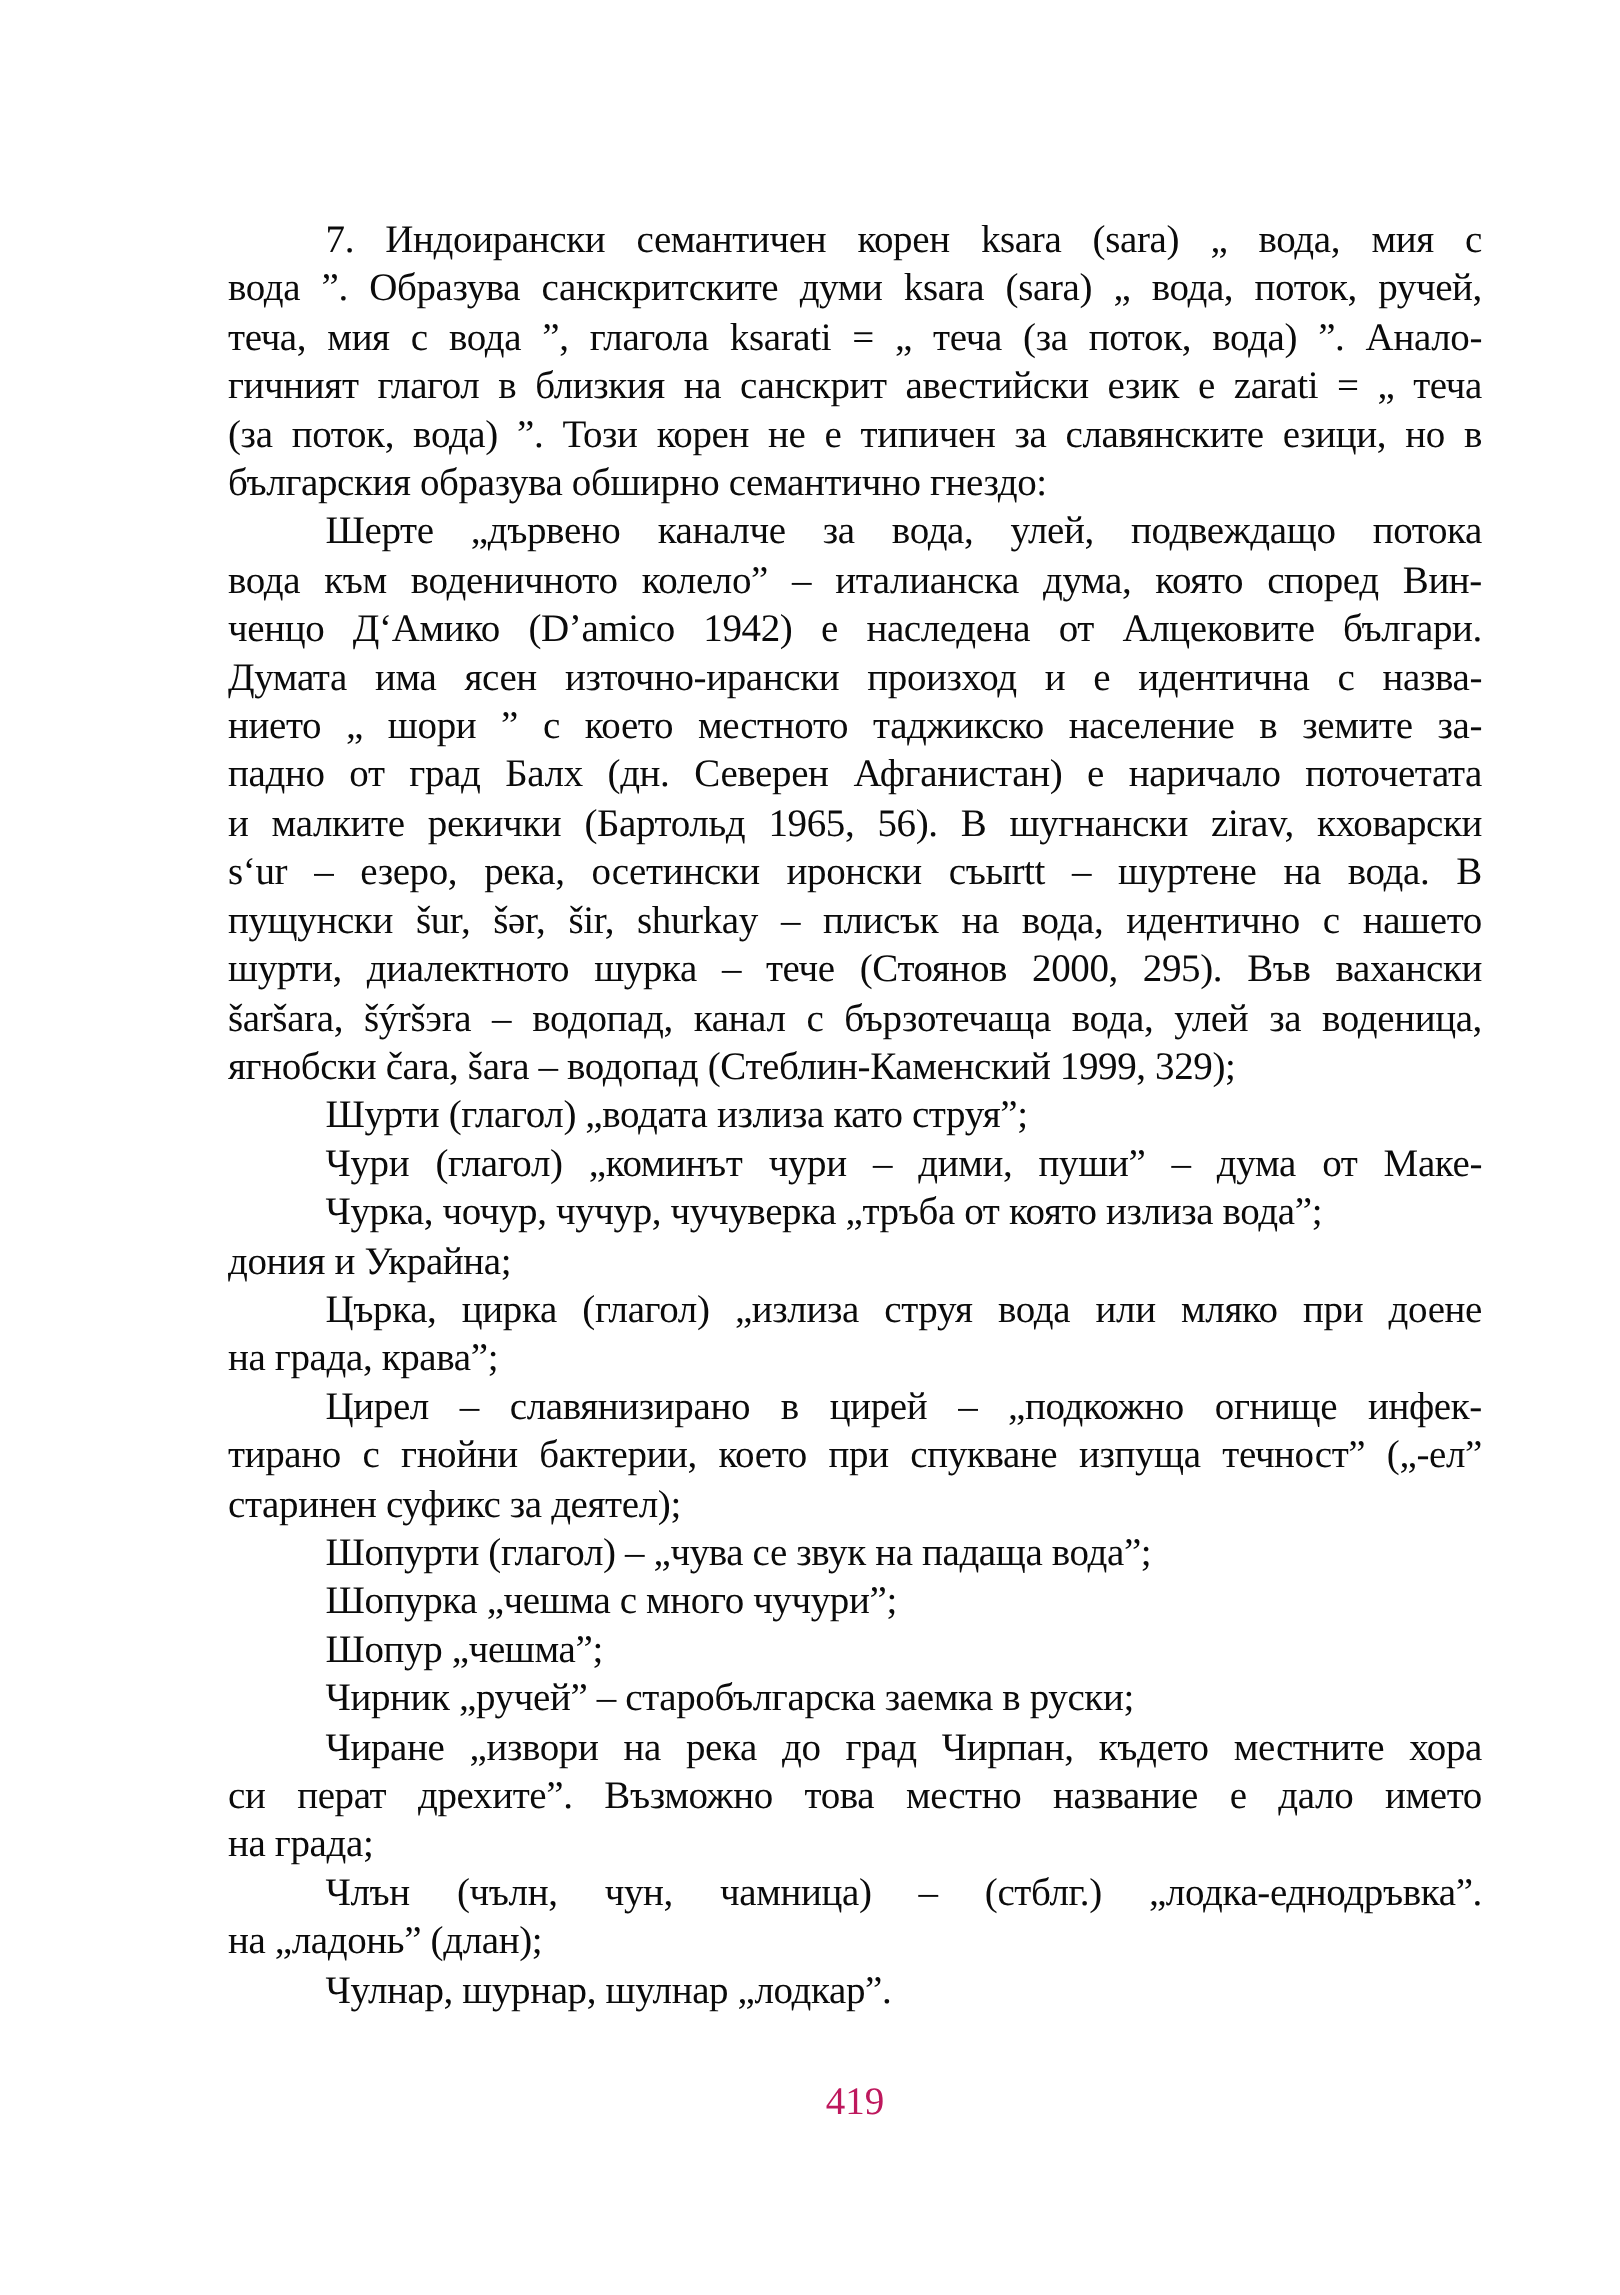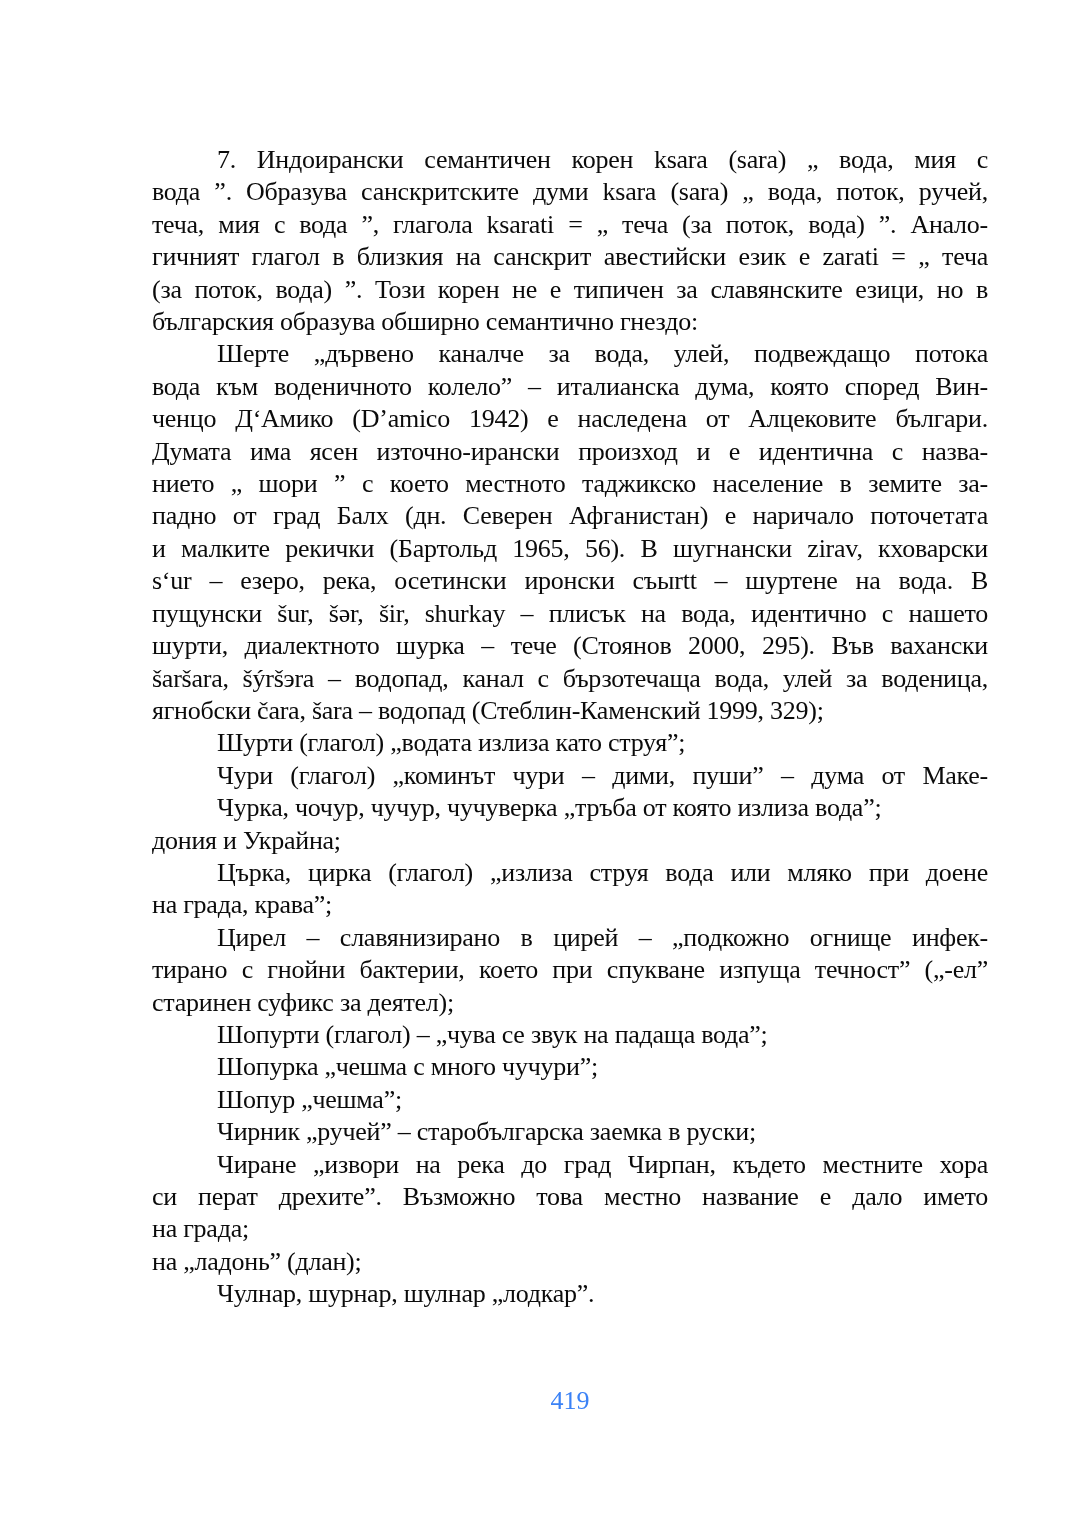--- a/index.html
+++ b/index.html
@@ -30,21 +30,21 @@
   }
   .line.last { text-align-last: left; }
   .line.first { text-indent: 65px; }
   .it { }
   .rm { font-style: normal; }
   .page-number {
     position: absolute;
     left: 122px; top: 1386px; width: 836px;
     text-align: center;
     font-size: 26px;
-    color: #3b82f6;
+    color: #be185d;
   }
 </style>
 </head>
 <body>
 
 <div class="page">
   <div class="text-block">
       <div class="line first"><span class="rm">7. Индоирански семантичен корен ksara (sara) „ вода, мия с</span></div>
       <div class="line"><span class="rm">вода ”. Образува санскритските думи ksara (sara) „ вода, поток, ручей,</span></div>
       <div class="line"><span class="rm">теча, мия с вода ”, глагола ksarati = „ теча (за поток, вода) ”. Анало-</span></div>
@@ -72,17 +72,18 @@
       <div class="line first"><span class="it">Цирел</span><span class="rm"> – славянизирано в </span><span class="it">цирей</span><span class="rm"> – „подкожно огнище инфек-</span></div>
       <div class="line"><span class="rm">тирано с гнойни бактерии, което при спукване изпуща течност” („-ел”</span></div>
       <div class="line last"><span class="rm">старинен суфикс за деятел);</span></div>
       <div class="line first last"><span class="it">Шопурти</span><span class="rm"> (глагол) – „чува се звук на падаща вода”;</span></div>
       <div class="line first last"><span class="it">Шопурка</span><span class="rm"> „чешма с много чучури”;</span></div>
       <div class="line first last"><span class="it">Шопур</span><span class="rm"> „чешма”;</span></div>
       <div class="line first last"><span class="it">Чирник</span><span class="rm"> „ручей” – старобългарска заемка в руски;</span></div>
       <div class="line first"><span class="it">Чиране</span><span class="rm"> „извори на река до град Чирпан, където местните хора</span></div>
       <div class="line"><span class="rm">си перат дрехите”. Възможно това местно название е дало името</span></div>
       <div class="line last"><span class="rm">на града;</span></div>
+      <div class="line first"><span class="it">Члън (чълн, чун, чамница)</span><span class="rm"> – (стблг.) „лодка-еднодръвка”.</span></div>
       <div class="line last"><span class="rm">на „ладонь” (длан);</span></div>
       <div class="line first last"><span class="it">Чулнар, шурнар, шулнар</span><span class="rm"> „лодкар”.</span></div>
     </div>
   <div class="page-number">419</div>
 </div>
 
 </body></html>

